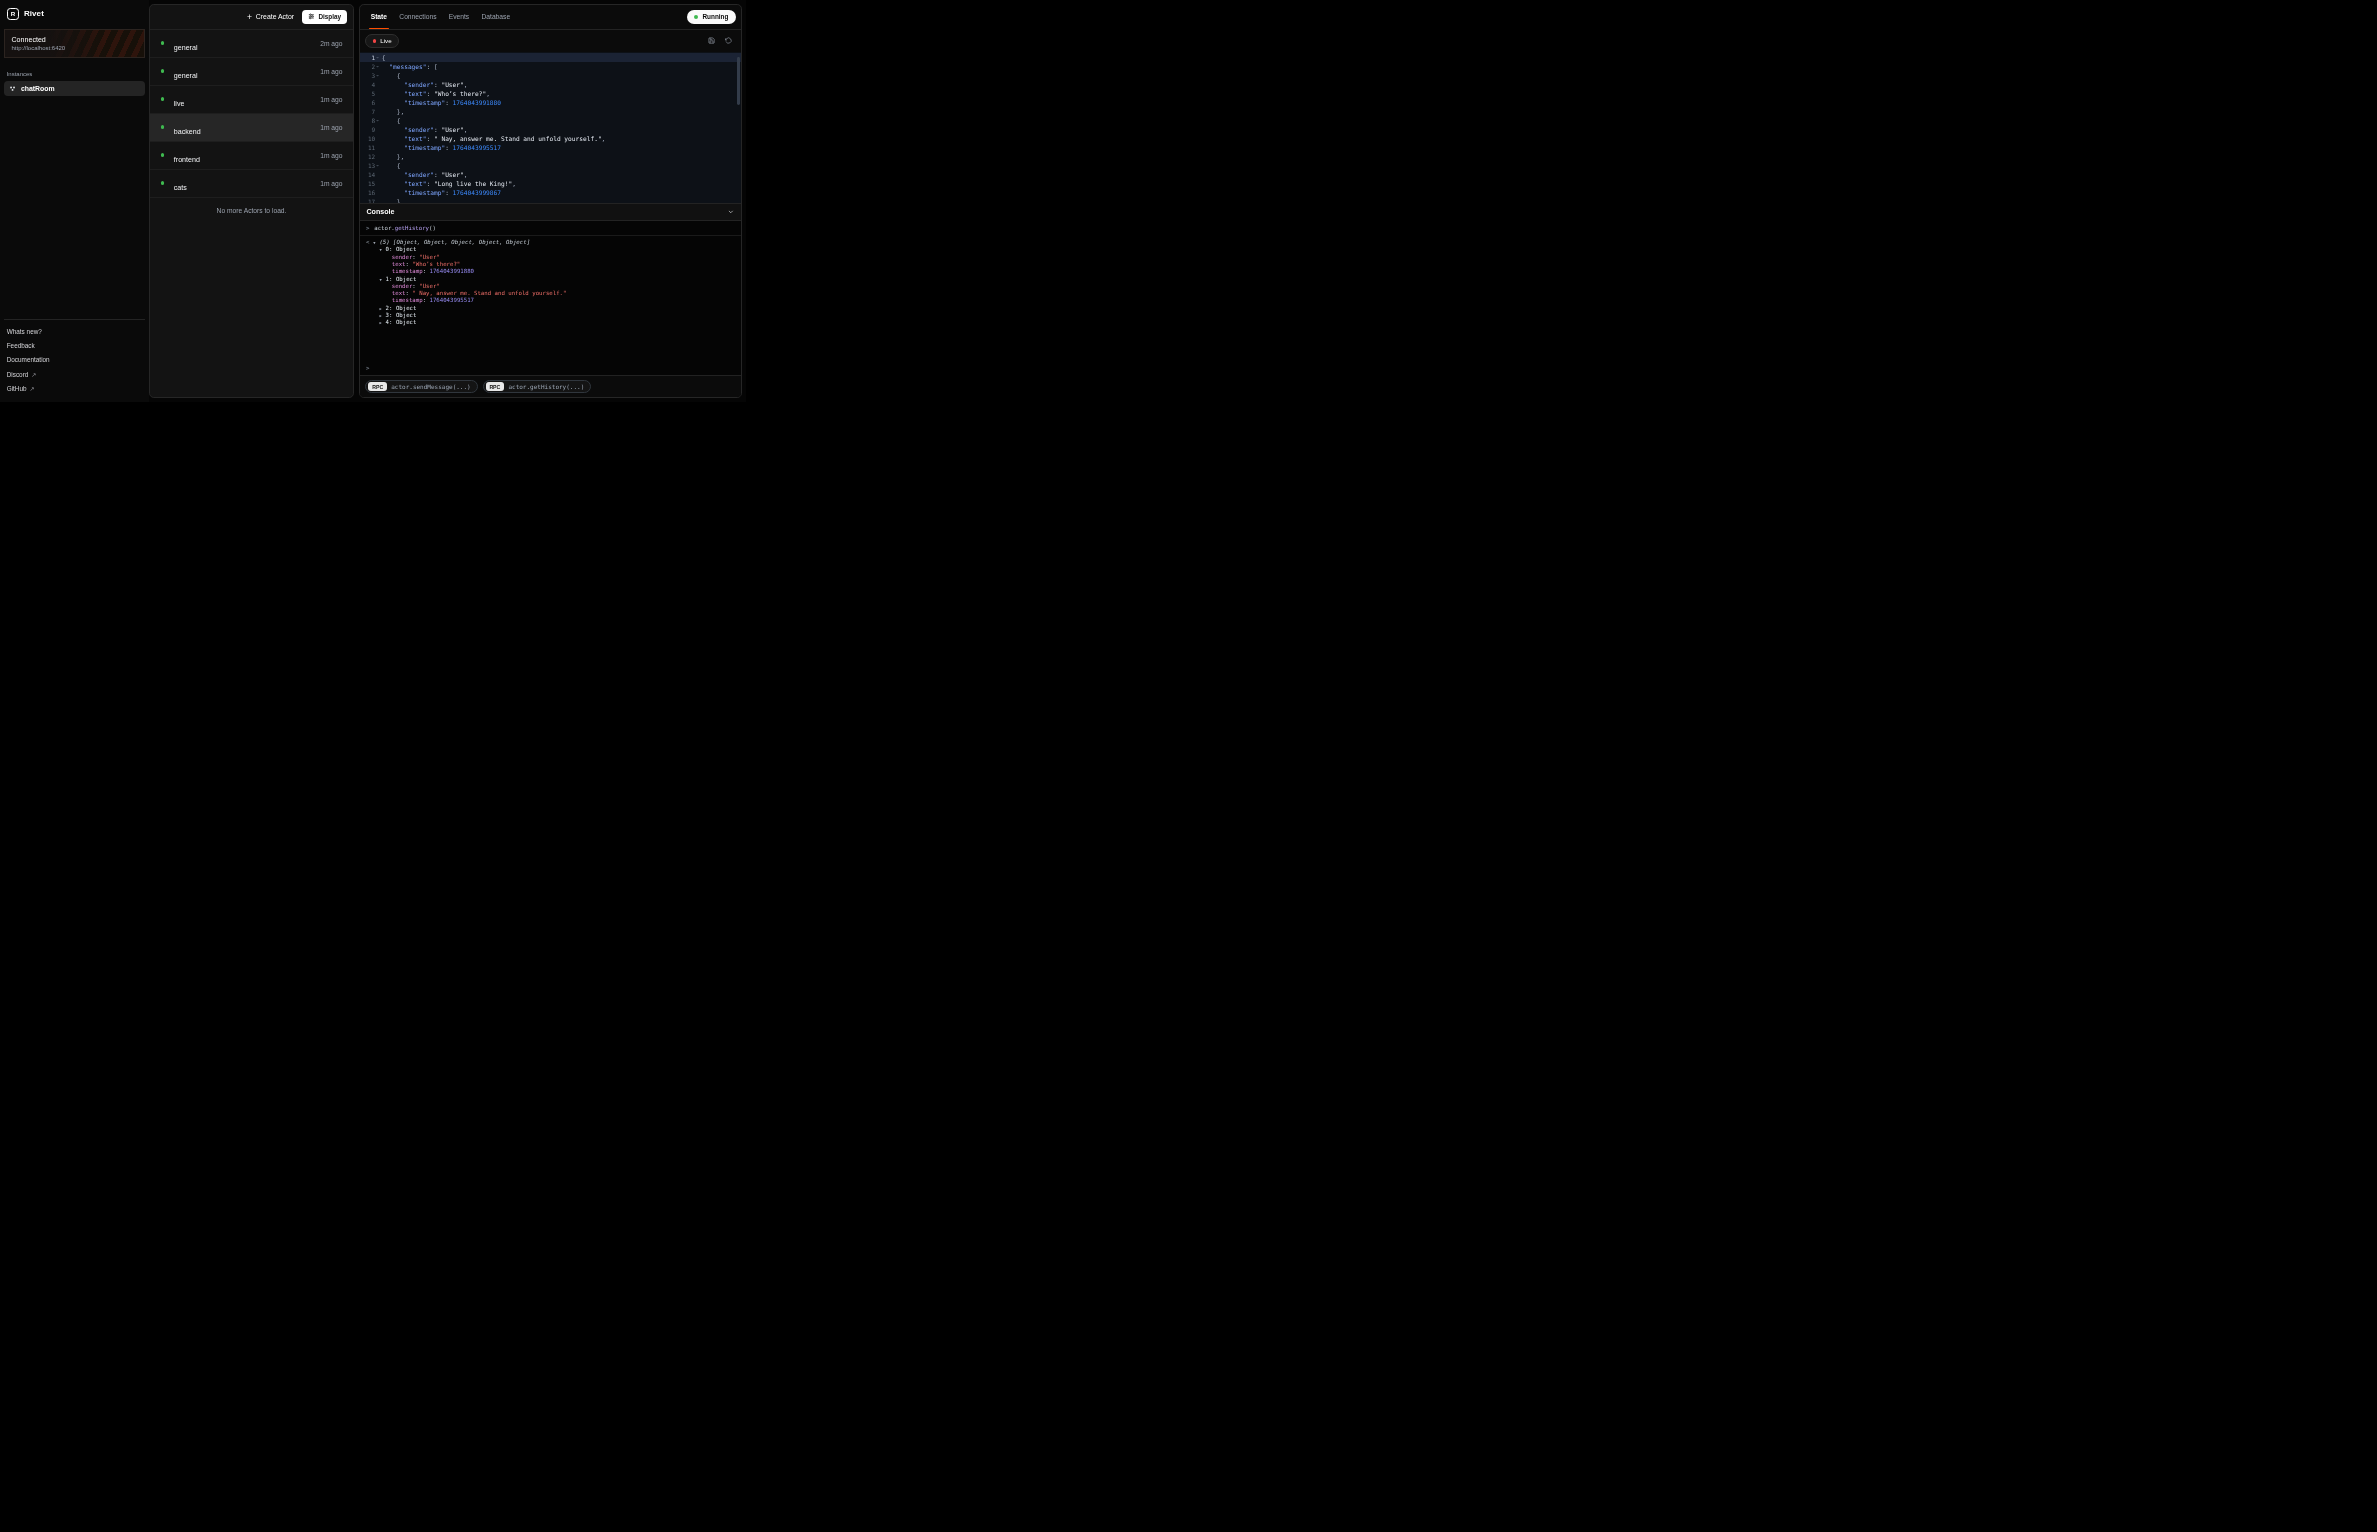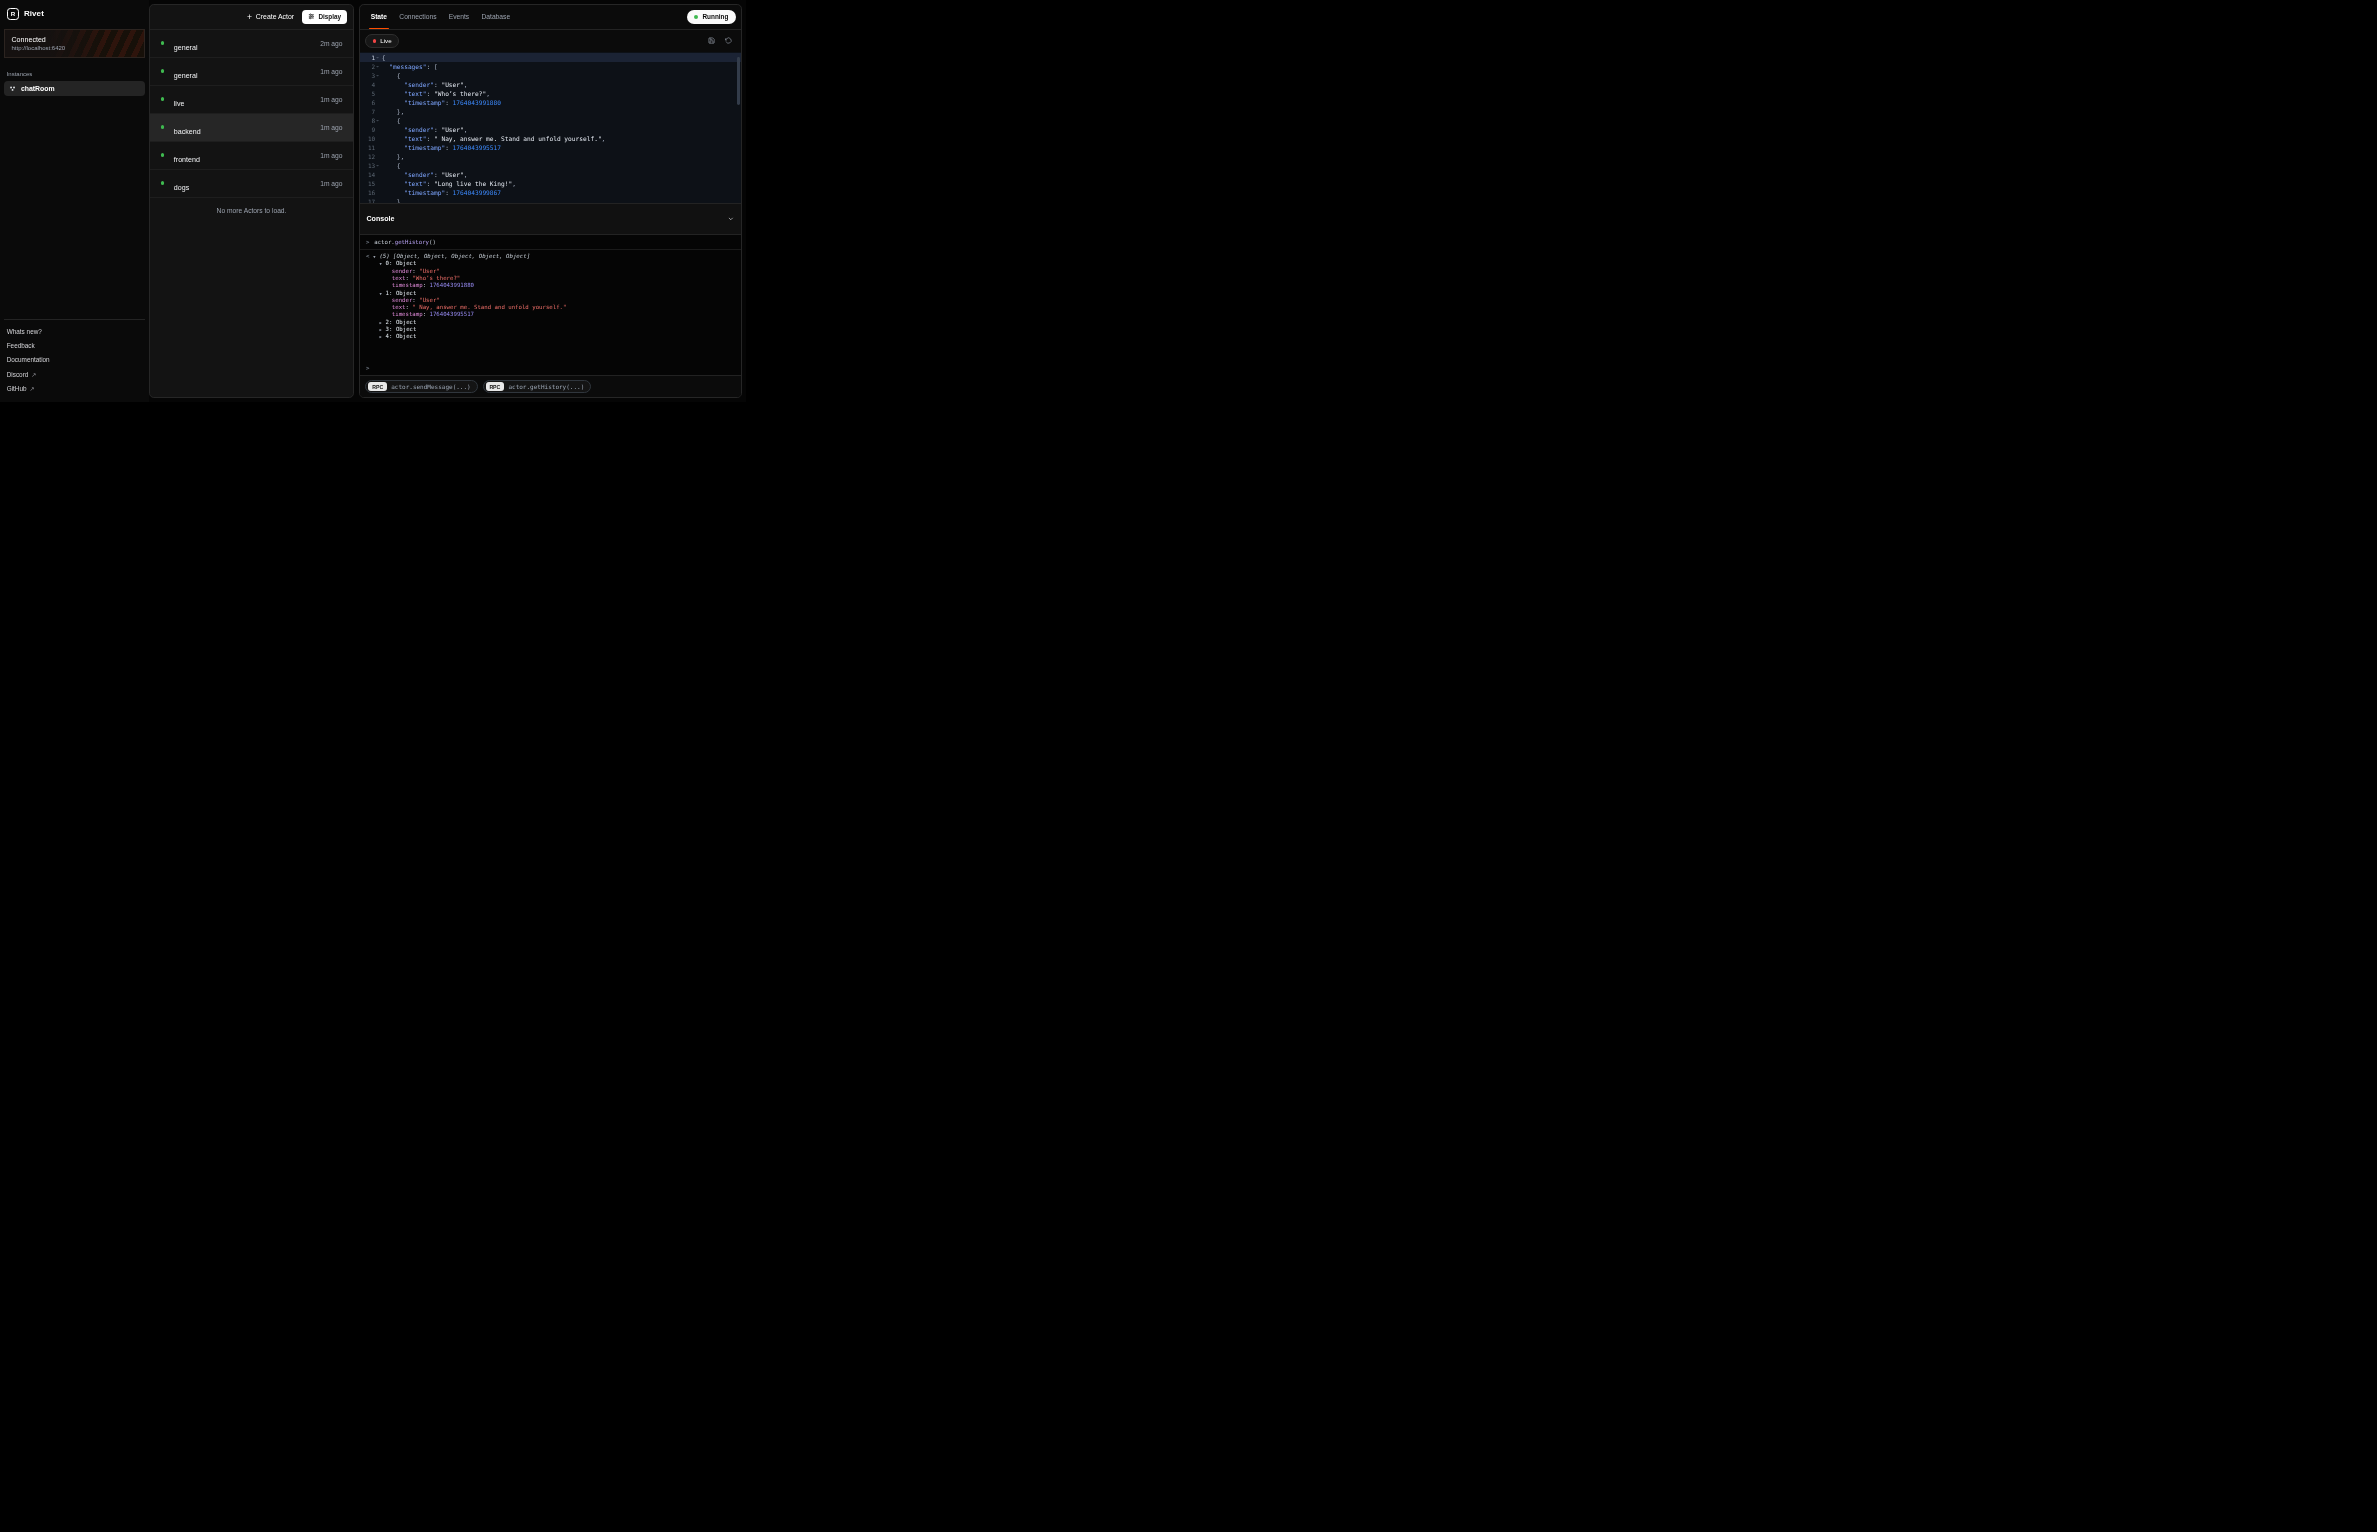--- a/index.html
+++ b/index.html
@@ -63,21 +63,21 @@
   .code-line.active .lnum{color:#cdd6e4;}
   .fold{width:5.2px;text-align:center;color:#6b7685;font-size:5.2px;display:inline-block;transform:rotate(90deg);}
   .code-text{white-space:pre;}
   .tk-pun{color:#a9b3c4;}
   .tk-key{color:#7ea6ff;}
   .tk-str{color:#e3e8f0;}
   .tk-num{color:#3d8bff;}
   .ed-scrollbar{position:absolute;right:1.4px;top:4.8px;width:2.9px;height:48px;background:#333c4a;border-radius:1.4px;}
 
   
-  .console-header{display:flex;align-items:center;justify-content:space-between;height:32px;padding:0 6.7px;background:#111;border-top:0.5px solid #232323;border-bottom:0.5px solid #232323;flex:none;cursor:pointer;}
+  .console-header{display:flex;align-items:center;justify-content:space-between;height:18px;padding:0 6.7px;background:#111;border-top:0.5px solid #232323;border-bottom:0.5px solid #232323;flex:none;cursor:pointer;}
   .console-title{font-size:7.1px;font-weight:600;color:#fff;}
   .console{flex:1;background:#050505;display:flex;flex-direction:column;font-family:"DejaVu Sans Mono",monospace;font-size:5.7px;overflow:hidden;}
   .console-cmd-row{display:flex;align-items:center;gap:4.8px;padding:3.8px 6.2px;border-bottom:0.5px solid #1a1a1a;color:#d1d5db;flex:none;}
   .prompt{color:#6e7681;font-weight:bold;}
   .console-result-row{display:flex;gap:3.8px;padding:3.3px 6.2px 1px;}
   .ret-arrow{color:#8b949e;flex:none;}
   .console-tree{display:flex;flex-direction:column;}
   .cn-row{display:flex;align-items:baseline;line-height:7.3px;white-space:pre;}
   .cn-row.it{font-style:italic;}
   .tri{width:6.2px;flex:none;display:inline-block;color:#9ca3af;font-size:3.8px;}
@@ -187,21 +187,21 @@
           <span class="actor-name">backend</span>
           <span class="actor-age">1m ago</span>
         </div>
         <div class="actor-row">
           <span class="dot-green"></span>
           <span class="actor-name">frontend</span>
           <span class="actor-age">1m ago</span>
         </div>
         <div class="actor-row">
           <span class="dot-green"></span>
-          <span class="actor-name">dogs</span>
+          <span class="actor-name">cats</span>
           <span class="actor-age">1m ago</span>
         </div>
       </div>
     <div class="end-text">No more Actors to load.</div>
   </section>
 
   <section class="detail-card">
     <header class="tabs-row">
       <nav class="tabs">
           <button class="tab active">State</button>

